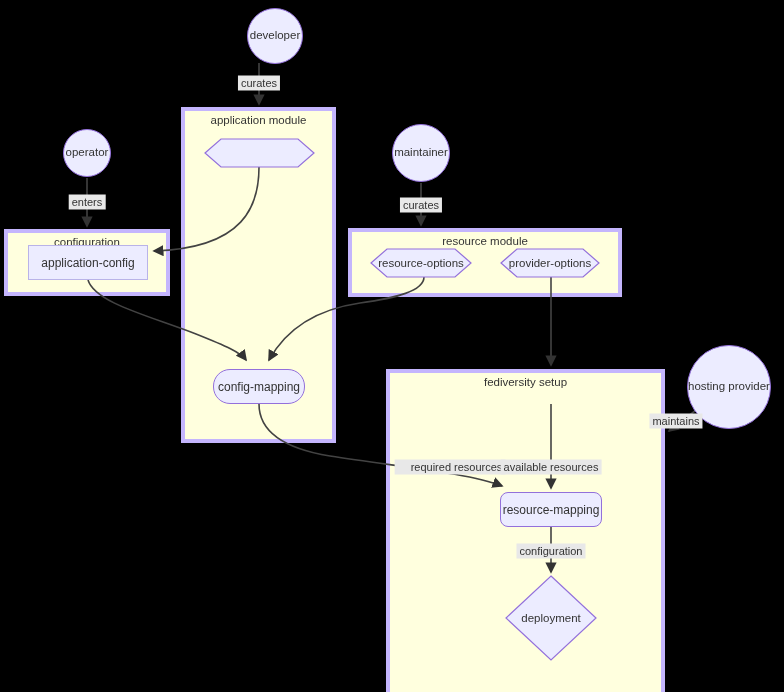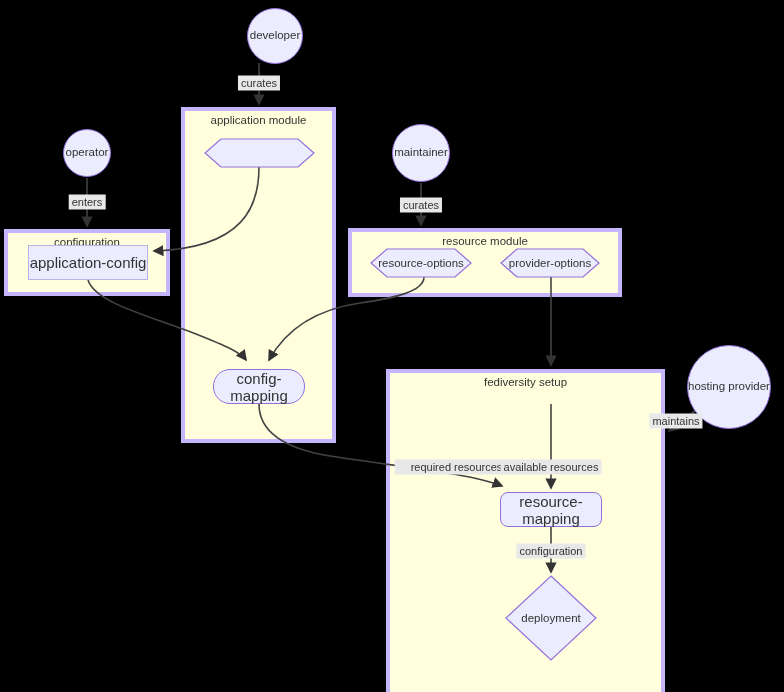--- a/index.html
+++ b/index.html
@@ -17,21 +17,21 @@
   .edge{fill:none;stroke:#434343;stroke-width:1.6px;}
   .shape{fill:#ECECFF;stroke:#9370DB;stroke-width:1.2px;}
   .circle{
     position:absolute;border-radius:50%;background:#ECECFF;border:1px solid #9370DB;
     display:flex;align-items:center;justify-content:center;text-align:center;
     font-size:11.5px;color:#333;z-index:3;box-sizing:border-box;line-height:1.15;
   }
   .rect-node{
     position:absolute;background:#ECECFF;border:1px solid #B9B3E8;
     display:flex;align-items:center;justify-content:center;text-align:center;
-    font-size:15px;color:#333;z-index:3;box-sizing:border-box;
+    font-size:12px;color:#333;z-index:3;box-sizing:border-box;
   }
   .rounded{border-radius:8px;border-color:#9370DB;}
   .shape-label{
     position:absolute;display:flex;align-items:center;justify-content:center;text-align:center;
     font-size:11.5px;color:#333;z-index:3;pointer-events:none;
   }
   .edge-label{
     position:absolute;transform:translate(-50%,-50%);background:#E8E8E8;color:#333;
     font-size:11px;line-height:15px;padding:0 3px;white-space:nowrap;z-index:4;
   }

